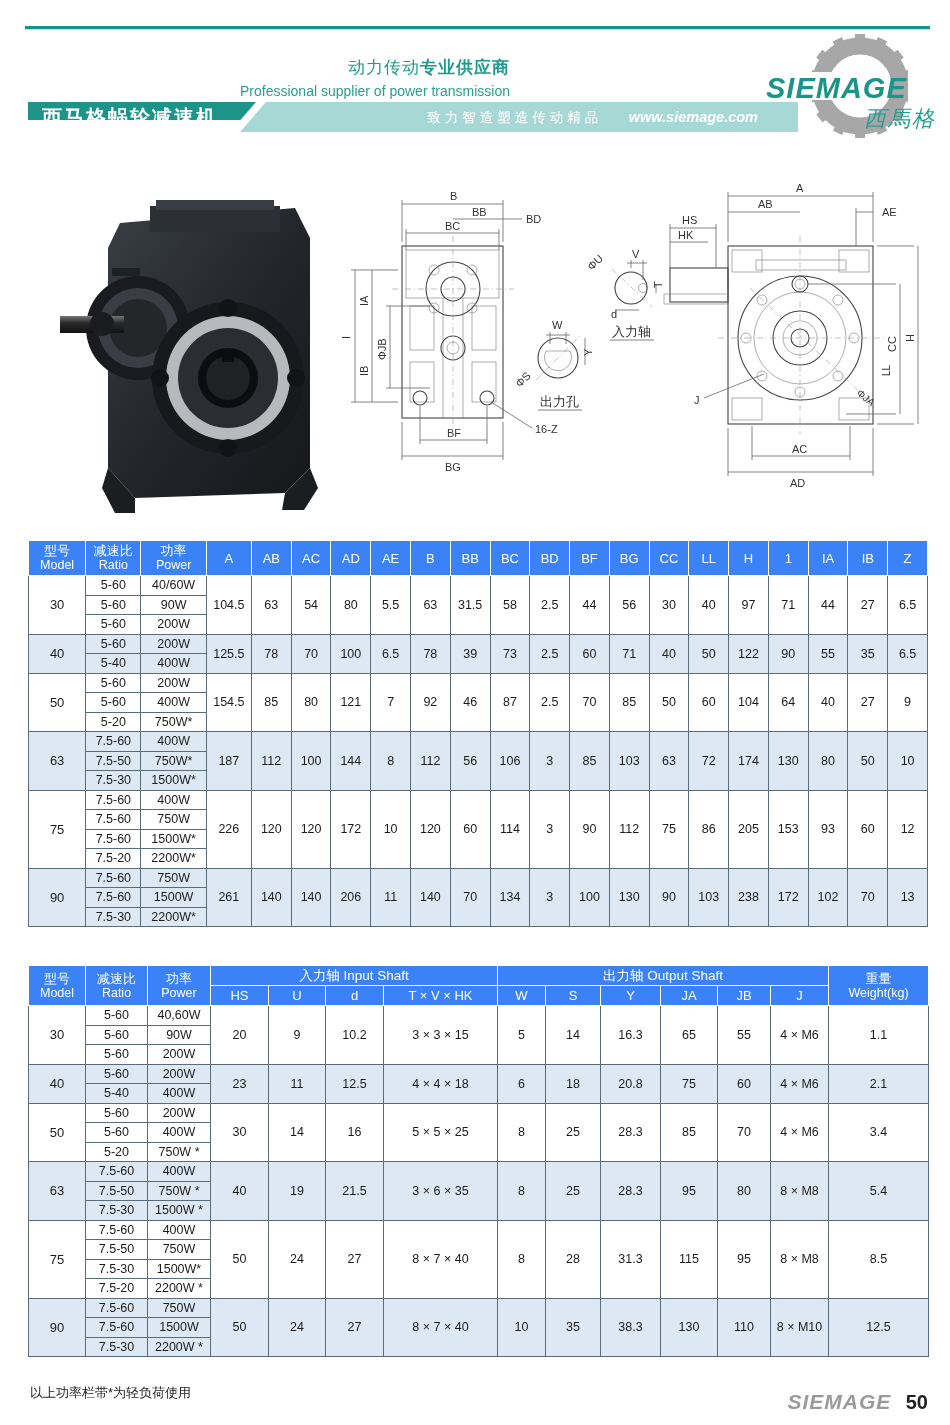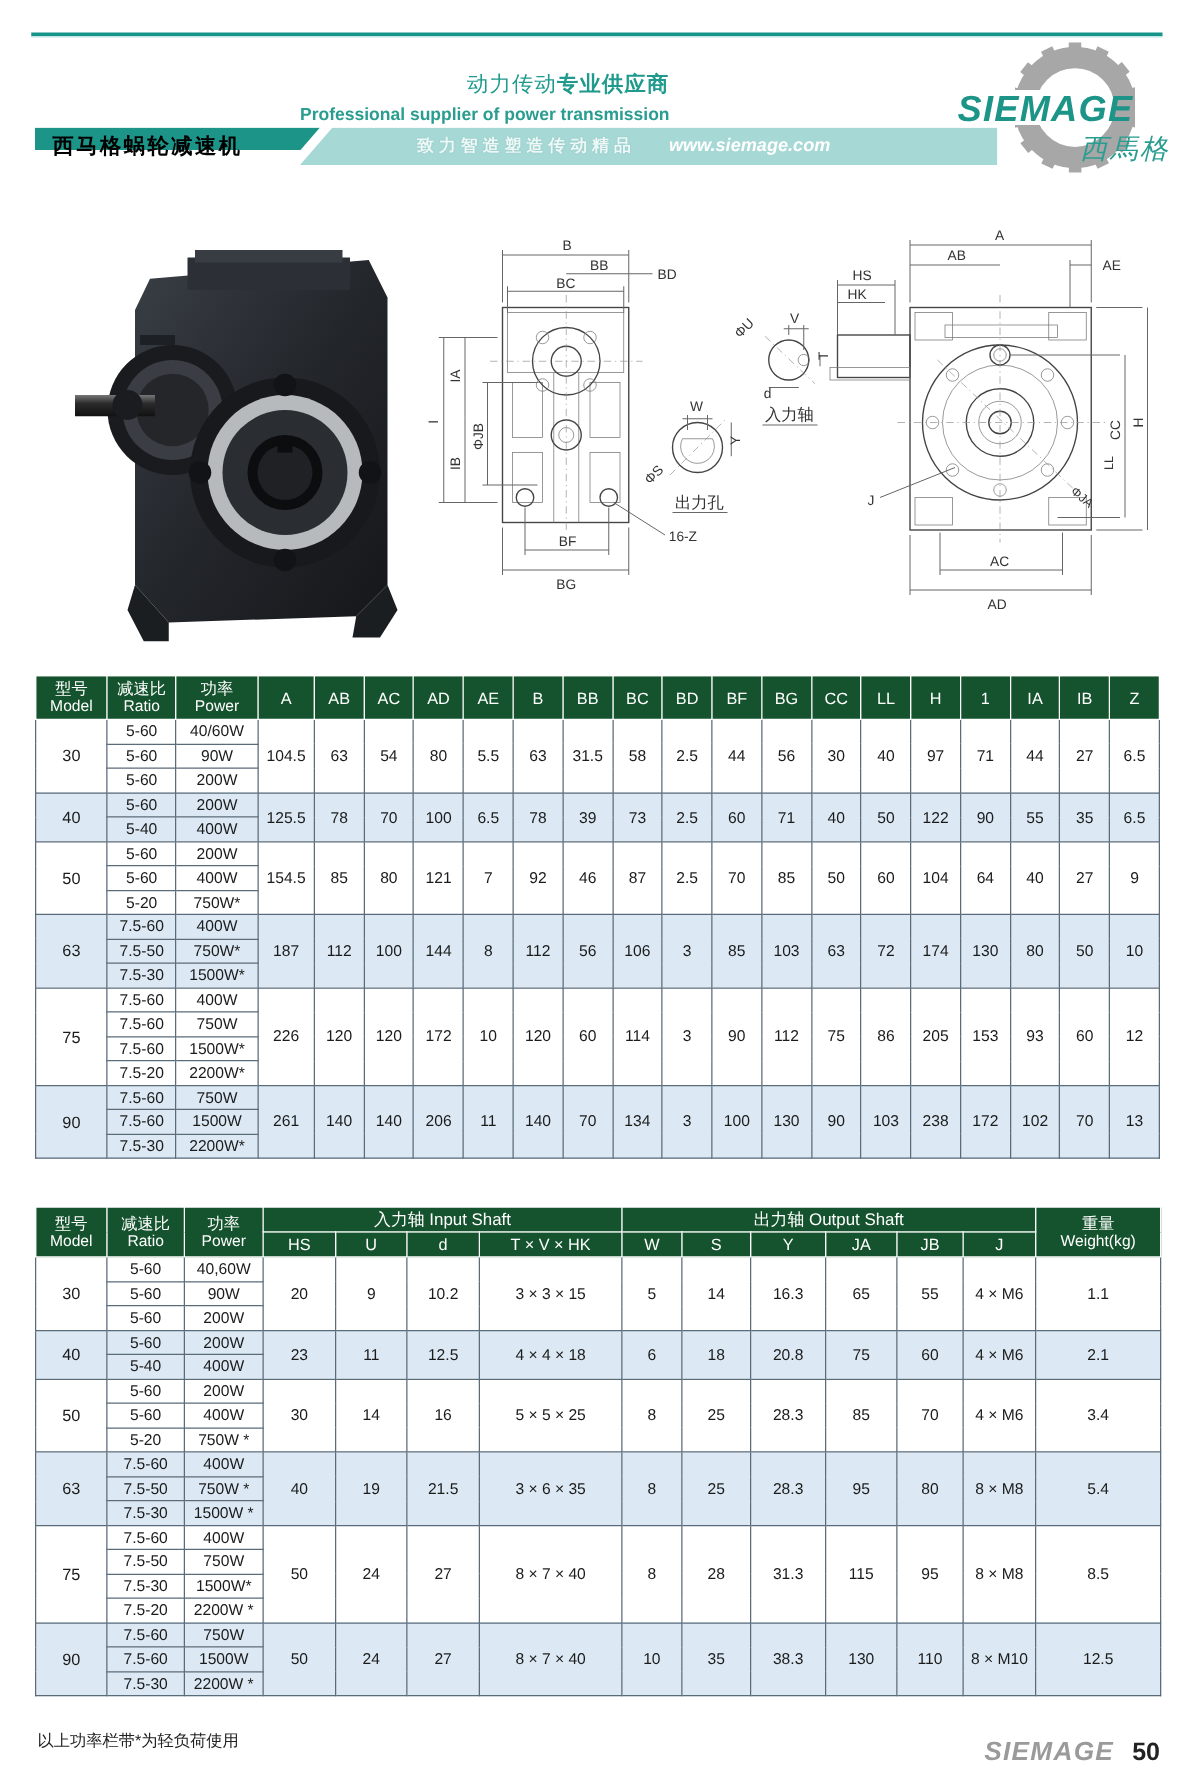--- a/index.html
+++ b/index.html
@@ -11,52 +11,52 @@
   
   .top-rule { position:absolute; left:25px; top:26px; width:905px; height:3px; background:#15948a; }
   .top-rule:after{ content:""; position:absolute; left:0; top:3px; width:100%; height:1px; background:#bfe4e1; }
   .hdr { position:absolute; left:0; top:40px; width:950px; height:110px; }
   .seo-block { position:absolute; left:38px; top:6px; white-space:nowrap; }
   .seo-main { font-size:54px; font-weight:bold; color:#15948a; letter-spacing:1px; font-family:"Liberation Sans", sans-serif; }
   .seo-suffix { font-size:26px; color:#15948a; margin-left:6px; vertical-align:-4px; }
   .taglines { position:absolute; left:240px; top:16px;text-align:right; }
   .tg-cn { font-size:17px; color:#1f9a8c; letter-spacing:1px; }
   .tg-cn b { font-weight:bold; }
-  .tg-en { font-size:14px; color:#2a9d90; margin-top:4px;font-weight:bold; }
+  .tg-en { font-size:14px; color:#2a9d90; margin-top:4px; }
   .banner { position:absolute; left:28px; top:62px; width:770px; height:30px; }
   .banner-dark {
     position:absolute; left:0; top:0; width:228px; height:18px; background:#1d9488;
     clip-path:polygon(0 0, 228px 0, 202px 30px, 0 30px);
-    color:#000000; font-size:17px; font-weight:bold; letter-spacing:2px; line-height:30px; padding-left:14px;
+    color:#ffffff; font-size:20px; font-weight:bold; letter-spacing:2px; line-height:30px; padding-left:14px;
   }
   .banner-light {
     position:absolute; left:212px; top:0; width:558px; height:30px; background:#a6d8d5;
     clip-path:polygon(26px 0, 558px 0, 558px 30px, 0 30px);
-    line-height:30px; text-align:center; white-space:nowrap;
+    line-height:30px; text-align:right; white-space:nowrap;
   }
   .banner-slogan { color:#eef8f7; font-size:13.5px; font-weight:bold; letter-spacing:4px; text-shadow:0 0 1px #7fbdb9; margin-right:22px; }
   .banner-url { color:#fff; font-size:14.5px; font-weight:bold; font-style:italic; margin-right:40px; }
   .logo { position:absolute; right:14px; top:-12px; width:170px; height:120px; }
   .logo svg { position:absolute; right:28px; top:0; }
   .logo-name { position:absolute; left:0px; top:44px; font-size:29px; font-weight:bold; font-style:italic; color:#1d9488; letter-spacing:1px; }
   .logo-cn { position:absolute; right:0px; top:76px; font-size:22px; font-style:italic; color:#2a9d90; font-family:"Liberation Serif", serif; letter-spacing:2px; }
   
   .drawings { position:absolute; left:0; top:168px; width:950px; height:360px; }
   .drawings svg text { font-family:"Liberation Sans", sans-serif; fill:#333; }
   .dim { stroke:#666; stroke-width:0.8; }
   .bodyline { stroke:#444; stroke-width:1.1; fill:none; }
   .thinline { stroke:#777; stroke-width:0.6; fill:none; }
   .cl { stroke:#999; stroke-width:0.6; stroke-dasharray:6 3 1 3; }
   
   table { border-collapse:collapse; table-layout:fixed; }
   .data-table { position:absolute; left:28px; width:900px; border:1px solid #4a4a4a; }
   #table1 { top:540px; }
   #table2 { top:965px; }
   .data-table th {
-    background:#14532d; color:#fff; font-weight:normal; font-size:13px;
+    background:#3b82f6; color:#fff; font-weight:normal; font-size:13px;
     border:1px solid #fff; padding:2px 0; line-height:15px;
   }
   .data-table th.grp { font-size:13.5px; }
   .data-table th .cn { display:block; font-size:13px; }
   .data-table th .en { display:block; font-size:12.5px; }
   .data-table td {
     border:1px solid #5a6b7a; font-size:12.5px; text-align:center;
     height:19.5px; padding:0 1px; background:#fff; color:#1b1b1b;
   }
   .data-table tr.band td { background:#dce9f4; }

